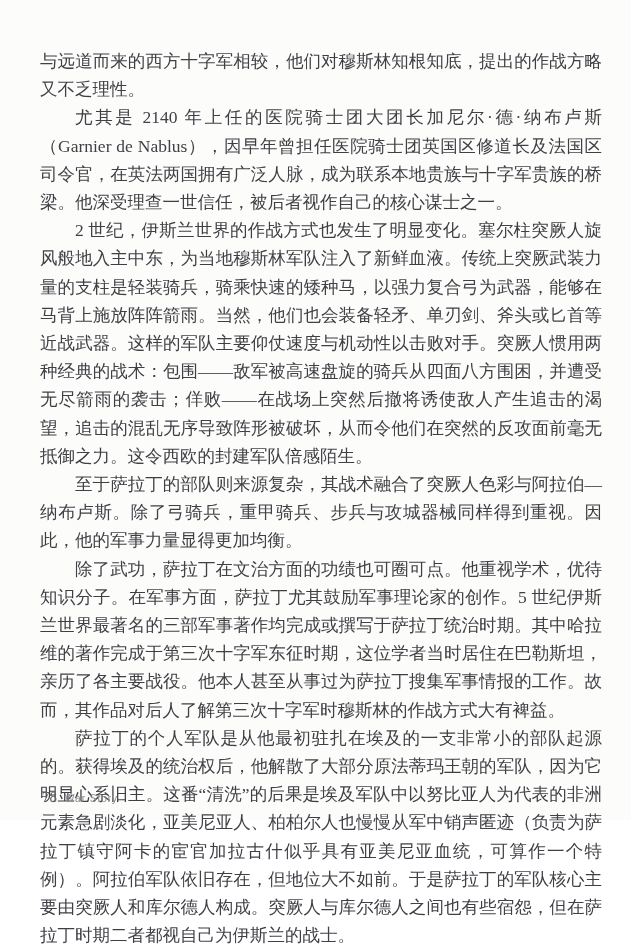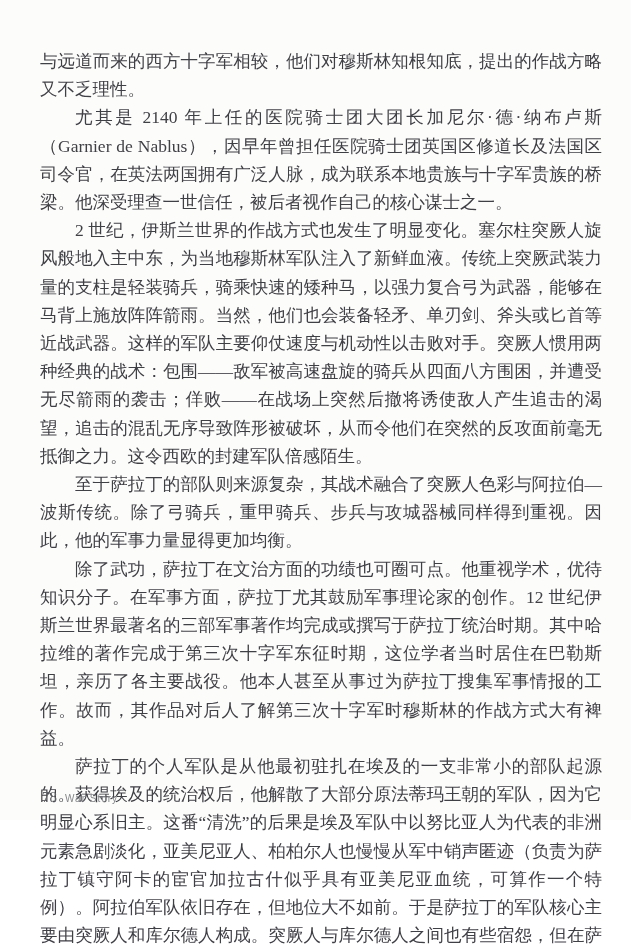--- a/index.html
+++ b/index.html
@@ -59,22 +59,22 @@
 </style>
 </head>
 <body>
 
 <div class="page">
 
   <main class="text-block">
     <p class="para no-indent">与远道而来的西方十字军相较，他们对穆斯林知根知底，提出的作战方略又不乏理性。</p>
     <p class="para">尤其是 2140 年上任的医院骑士团大团长加尼尔·德·纳布卢斯（Garnier de Nablus），因早年曾担任医院骑士团英国区修道长及法国区司令官，在英法两国拥有广泛人脉，成为联系本地贵族与十字军贵族的桥梁。他深受理查一世信任，被后者视作自己的核心谋士之一。</p>
     <p class="para">2 世纪，伊斯兰世界的作战方式也发生了明显变化。塞尔柱突厥人旋风般地入主中东，为当地穆斯林军队注入了新鲜血液。传统上突厥武装力量的支柱是轻装骑兵，骑乘快速的矮种马，以强力复合弓为武器，能够在马背上施放阵阵箭雨。当然，他们也会装备轻矛、单刃剑、斧头或匕首等近战武器。这样的军队主要仰仗速度与机动性以击败对手。突厥人惯用两种经典的战术：包围——敌军被高速盘旋的骑兵从四面八方围困，并遭受无尽箭雨的袭击；佯败——在战场上突然后撤将诱使敌人产生追击的渴望，追击的混乱无序导致阵形被破坏，从而令他们在突然的反攻面前毫无抵御之力。这令西欧的封建军队倍感陌生。</p>
-    <p class="para">至于萨拉丁的部队则来源复杂，其战术融合了突厥人色彩与阿拉伯—波斯传统。除了弓骑兵，重甲骑兵、步兵与攻城器械同样得到重视。因此，他的军事力量显得更加均衡。</p>
-    <p class="para">除了武功，萨拉丁在文治方面的功绩也可圈可点。他重视学术，优待知识分子。在军事方面，萨拉丁尤其鼓励军事理论家的创作。12 世纪伊斯兰世界最著名的三部军事著作均完成或撰写于萨拉丁统治时期。其中哈拉维的著作完成于第三次十字军东征时期，这位学者当时居住在巴勒斯坦，亲历了各主要战役。他本人甚至从事过为萨拉丁搜集军事情报的工作。故而，其作品对后人了解第三次十字军时穆斯林的作战方式大有裨益。</p>
+    <p class="para">至于萨拉丁的部队则来源复杂，其战术融合了突厥人色彩与阿拉伯—纳布卢斯。除了弓骑兵，重甲骑兵、步兵与攻城器械同样得到重视。因此，他的军事力量显得更加均衡。</p>
+    <p class="para">除了武功，萨拉丁在文治方面的功绩也可圈可点。他重视学术，优待知识分子。在军事方面，萨拉丁尤其鼓励军事理论家的创作。5 世纪伊斯兰世界最著名的三部军事著作均完成或撰写于萨拉丁统治时期。其中哈拉维的著作完成于第三次十字军东征时期，这位学者当时居住在巴勒斯坦，亲历了各主要战役。他本人甚至从事过为萨拉丁搜集军事情报的工作。故而，其作品对后人了解第三次十字军时穆斯林的作战方式大有裨益。</p>
     <p class="para">萨拉丁的个人军队是从他最初驻扎在埃及的一支非常小的部队起源的。获得埃及的统治权后，他解散了大部分原法蒂玛王朝的军队，因为它明显心系旧主。这番“清洗”的后果是埃及军队中以努比亚人为代表的非洲元素急剧淡化，亚美尼亚人、柏柏尔人也慢慢从军中销声匿迹（负责为萨拉丁镇守阿卡的宦官加拉古什似乎具有亚美尼亚血统，可算作一个特例）。阿拉伯军队依旧存在，但地位大不如前。于是萨拉丁的军队核心主要由突厥人和库尔德人构成。突厥人与库尔德人之间也有些宿怨，但在萨拉丁时期二者都视自己为伊斯兰的战士。</p>
 
   </main>
 
   <footer class="footer">
     <span class="page-num">78</span>
     <span class="running-title">War Story</span>
   </footer>
 
 </div>

